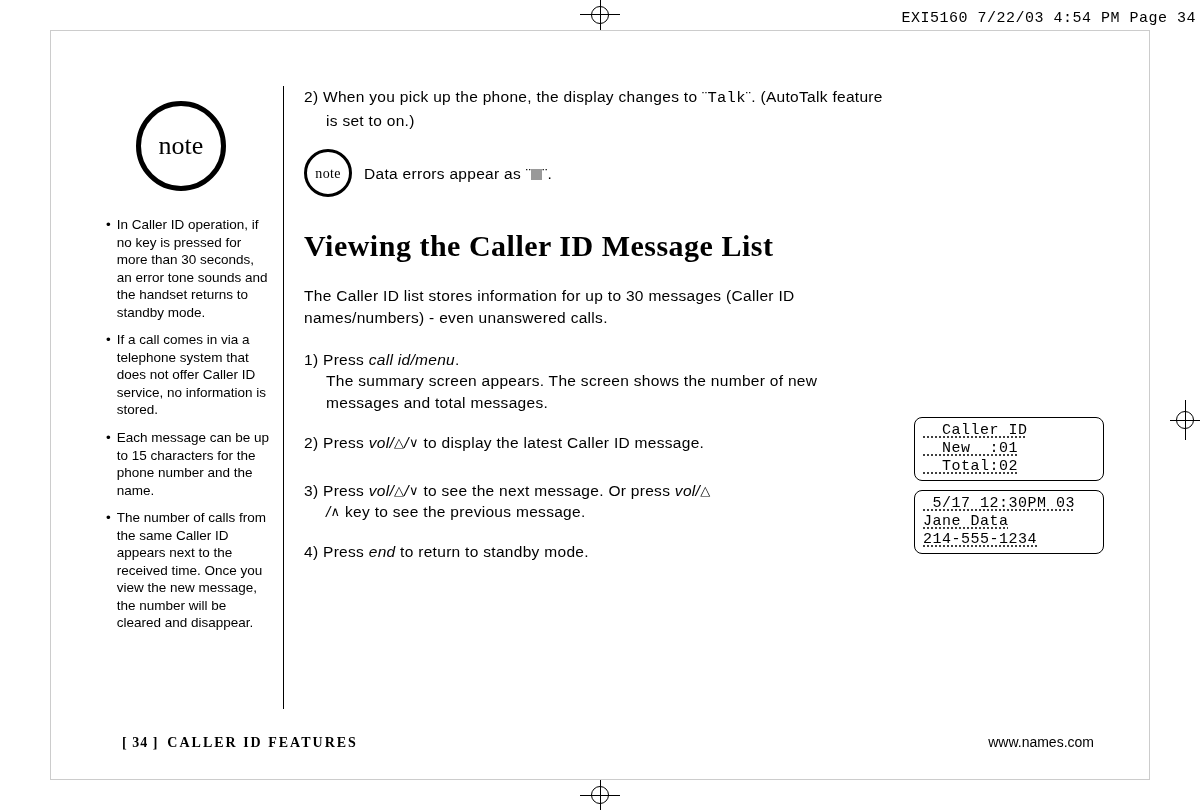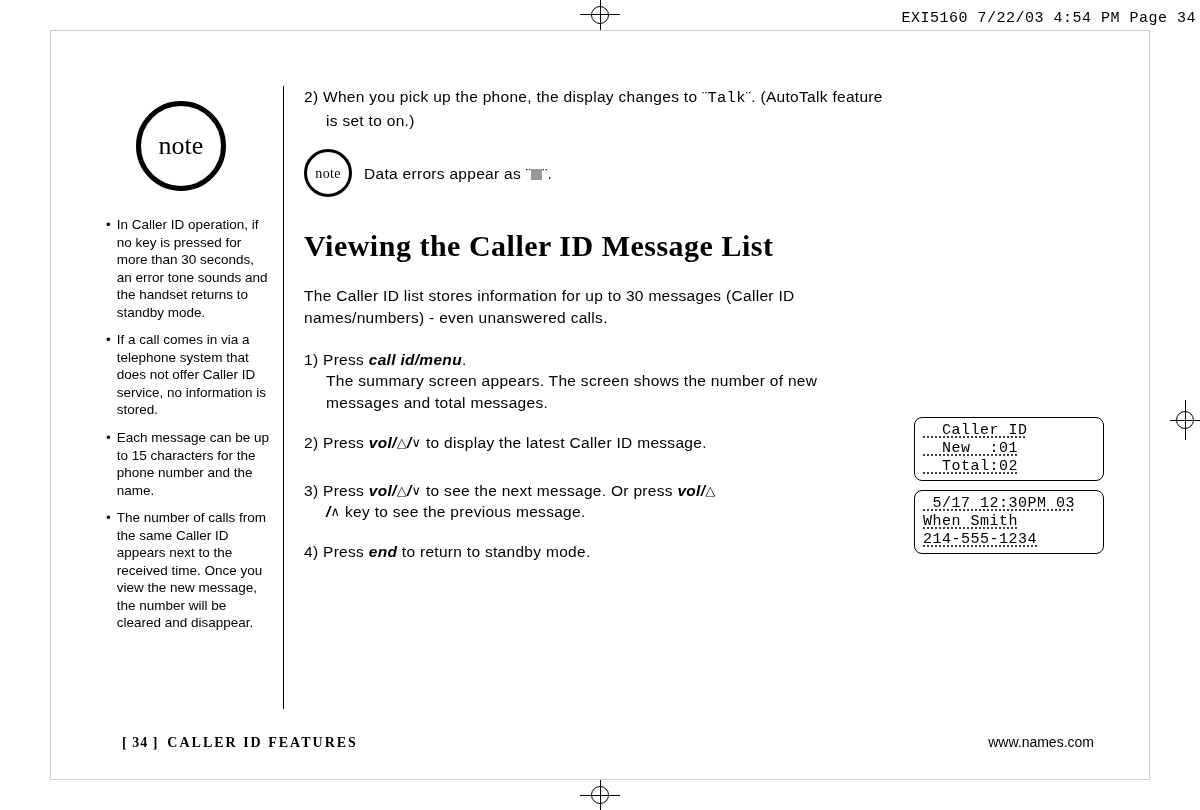--- a/index.html
+++ b/index.html
@@ -222,21 +222,21 @@
   }
   .mono {
     font-family: 'Courier New', monospace;
   }
   .sq {
     display: inline-block;
     width: 11px; height: 11px;
     background: #999;
     vertical-align: -1px;
   }
-  .bi { font-weight: bold; font-style: italic; }
+  .bi { font-weight: normal; font-style: italic; }
   .tri {
     display: inline-block;
     font-size: 13px;
     line-height: 1;
     vertical-align: 1px;
   }
   .lcd {
     position: absolute;
     right: -10px;
     width: 190px;
@@ -357,21 +357,21 @@
 
       <div class="step">
         <span>4) Press </span><span class="bi">end</span><span> to return to standby mode.</span>
       </div>
 
       <div class="lcd lcd1"><span>  Caller ID</span>
 <span>  New  :01</span>
 <span>  Total:02</span></div>
 
       <div class="lcd lcd2"><span> 5/17 12:30PM 03</span>
-<span>When Smith</span>
+<span>Jane Data</span>
 <span>214-555-1234</span></div>
 
     </div>
   </div>
 
   <div class="footer">
     <div class="footer-left">
       <span class="pg">[ 34 ]</span>&nbsp;&nbsp;<span class="sec">CALLER ID FEATURES</span>
     </div>
     <div class="footer-right">www.names.com</div>

